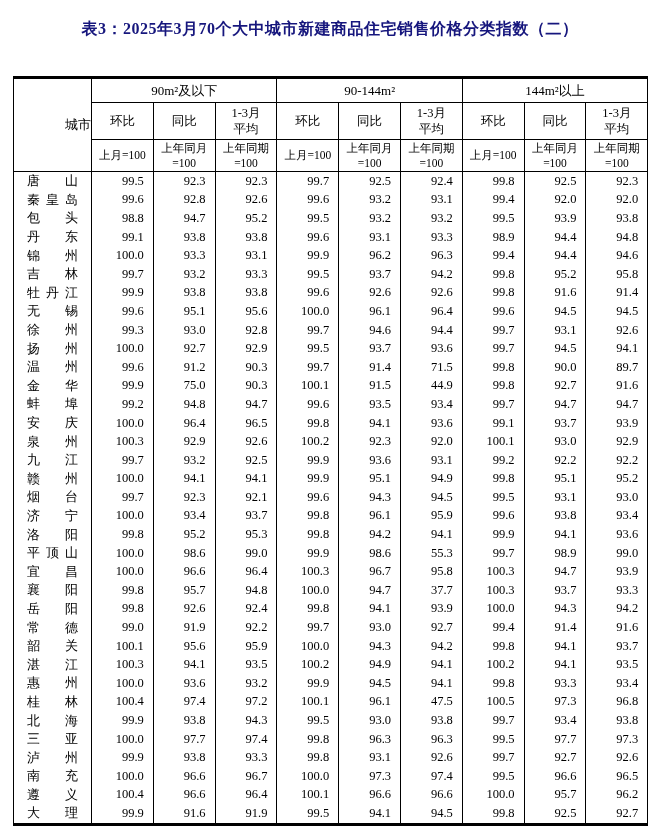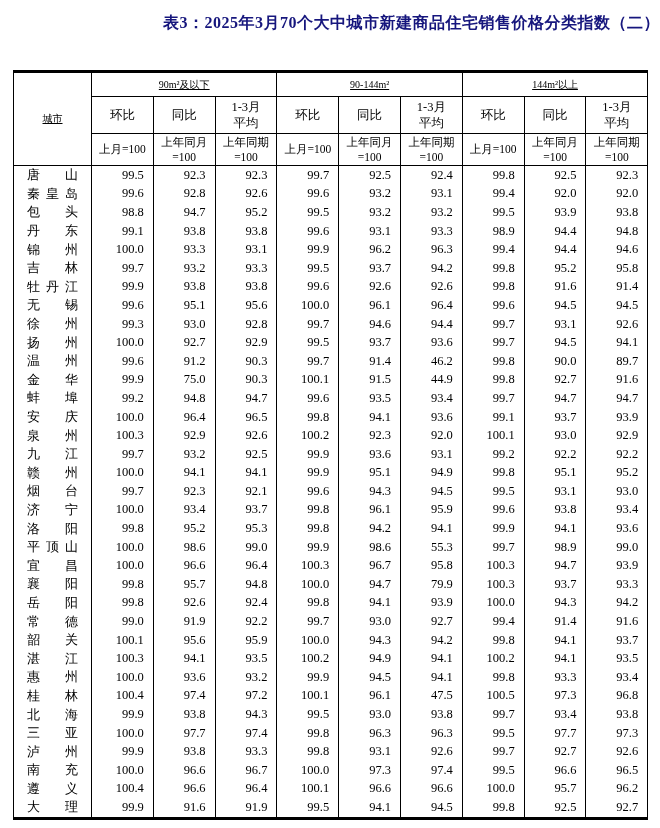--- a/index.html
+++ b/index.html
@@ -2,22 +2,22 @@
 <html><head>
 <meta charset="utf-8">
 <style>
   html,body{margin:0;padding:0;}
   body{
     width:660px;height:828px;overflow:hidden;background:#ffffff;
     font-family:"Liberation Serif","DejaVu Serif",serif;
     color:#000;
   }
   .page-title{
-    margin-top:13px;
-    text-align:right;
+    margin-top:19px;
+    text-align:center;
     font-size:16px;
     font-weight:bold;
     color:#16167d;
     letter-spacing:0.5px;
   }
   table.price-table{
     border-collapse:collapse;
     table-layout:fixed;
     width:634px;
     margin:36px 0 0 13px;
@@ -26,24 +26,24 @@
     border-left:1px solid #000;
     border-right:1px solid #000;
   }
   thead th{
     border:1px solid #000;
     font-weight:normal;
     text-align:center;
     padding:0;
     vertical-align:middle;
   }
-  tr.group-row th{height:23px;font-size:10px;text-decoration:underline;}
+  tr.group-row th{height:23px;font-size:13px;}
   tr.sub-row th{height:36px;font-size:12.5px;white-space:pre-line;line-height:1.3;}
   tr.base-row th{height:31px;font-size:11.5px;white-space:pre-line;line-height:1.3;}
-  th.city-head{font-size:13px;}
+  th.city-head{font-size:13px;text-align:right;}
   tbody td{
     border-left:1px solid #000;
     border-right:1px solid #000;
     border-top:none;border-bottom:none;
     height:18.6px;
     padding:0;
     vertical-align:middle;
   }
   tbody td.num{
     text-align:right;
@@ -292,21 +292,21 @@
           <div class="city-inner">
             <span>温</span>
             <span>州</span>
           </div>
         </td>
         <td class="num">99.6</td>
         <td class="num">91.2</td>
         <td class="num">90.3</td>
         <td class="num">99.7</td>
         <td class="num">91.4</td>
-        <td class="num">46.2</td>
+        <td class="num">71.5</td>
         <td class="num">99.8</td>
         <td class="num">90.0</td>
         <td class="num">89.7</td>
       </tr>
       <tr>
         <td class="city">
           <div class="city-inner">
             <span>金</span>
             <span>华</span>
           </div>
@@ -497,21 +497,21 @@
           <div class="city-inner">
             <span>襄</span>
             <span>阳</span>
           </div>
         </td>
         <td class="num">99.8</td>
         <td class="num">95.7</td>
         <td class="num">94.8</td>
         <td class="num">100.0</td>
         <td class="num">94.7</td>
-        <td class="num">79.9</td>
+        <td class="num">37.7</td>
         <td class="num">100.3</td>
         <td class="num">93.7</td>
         <td class="num">93.3</td>
       </tr>
       <tr>
         <td class="city">
           <div class="city-inner">
             <span>岳</span>
             <span>阳</span>
           </div>

